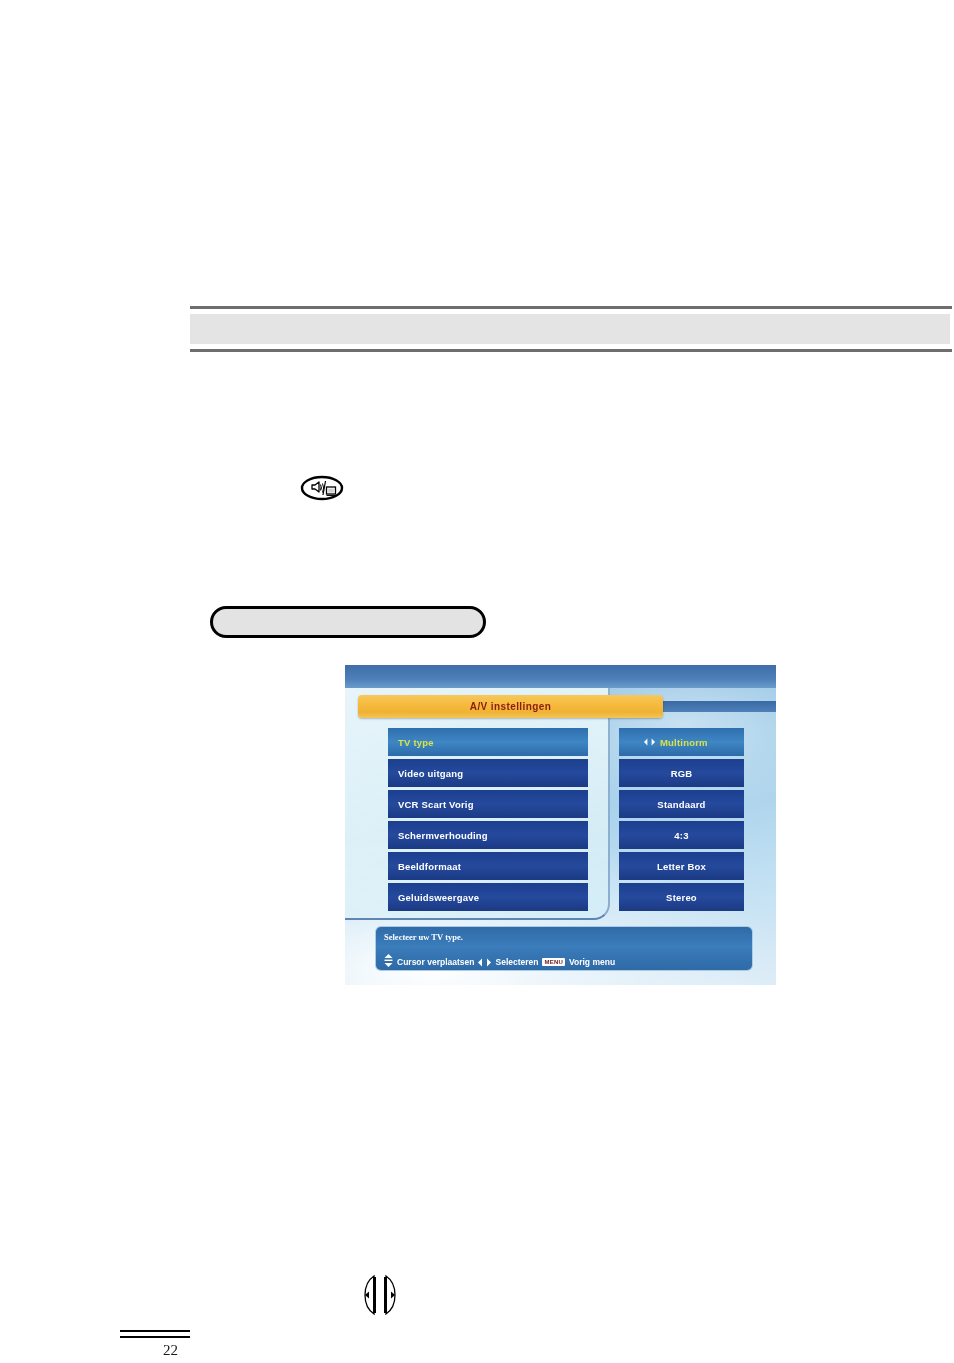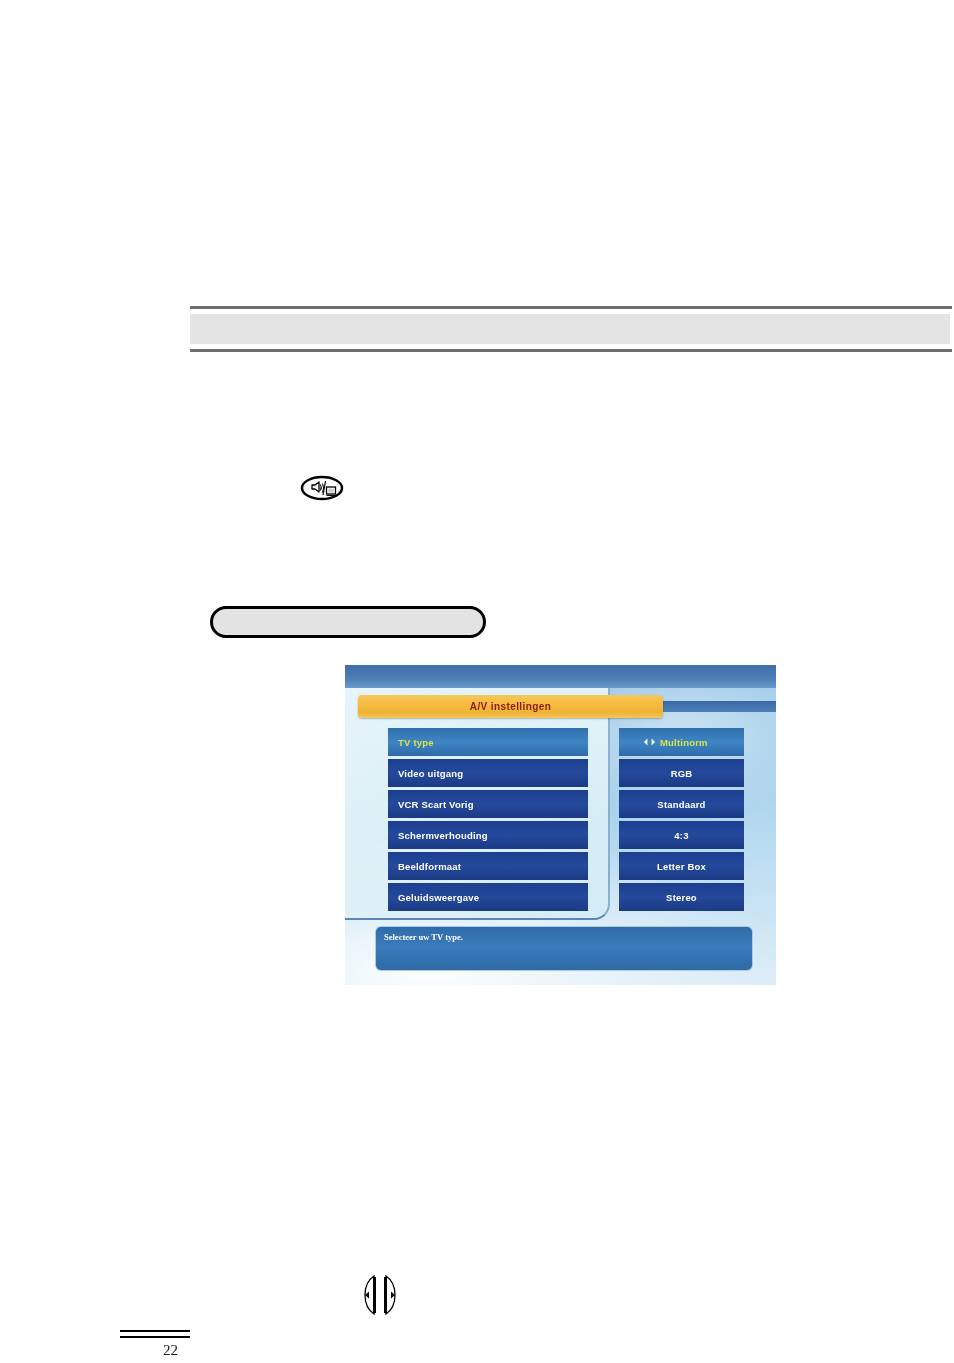--- a/index.html
+++ b/index.html
@@ -359,20 +359,39 @@
       <div class="osd-row">
         <span class="osd-row-label">Letter Box</span>
       </div>
       <div class="osd-row">
         <span class="osd-row-label">Stereo</span>
       </div>
     </div>
 
   <div class="osd-help">
     <div class="osd-help-line1">Selecteer uw TV type.</div>
+    <div class="osd-help-line2">
+      <span>
+        <svg width="9" height="13" viewBox="0 0 9 13" xmlns="http://www.w3.org/2000/svg">
+          <polygon points="4.5,0 8.5,4 0.5,4" fill="#ffffff"></polygon>
+          <rect x="0.5" y="5.6" width="8" height="1.4" fill="#ffffff"></rect>
+          <polygon points="4.5,13 8.5,9 0.5,9" fill="#ffffff"></polygon>
+        </svg>
+      </span>
+      <span class="help-text">Cursor verplaatsen</span>
+      <span>
+        <svg width="13" height="9" viewBox="0 0 13 9" xmlns="http://www.w3.org/2000/svg">
+          <polygon points="0,4.5 4,0.5 4,8.5" fill="#ffffff"></polygon>
+          <polygon points="13,4.5 9,0.5 9,8.5" fill="#ffffff"></polygon>
+        </svg>
+      </span>
+      <span class="help-text">Selecteren</span>
+      <span class="menu-badge">MENU</span>
+      <span class="help-text">Vorig menu</span>
+    </div>
   </div>
 </div>
 
 <div class="arrow-keys">
   <span>
     <svg width="22" height="42" viewBox="0 0 22 42" xmlns="http://www.w3.org/2000/svg">
       <path d="M18 2 C6 10, 6 32, 18 40 L18 2 Z" fill="#ffffff" stroke="#000000" stroke-width="1.3"></path>
       <rect x="17" y="3" width="3" height="36" fill="#000000"></rect>
       <polygon points="9,21 13,17.5 13,24.5" fill="#000000"></polygon>
     </svg>

